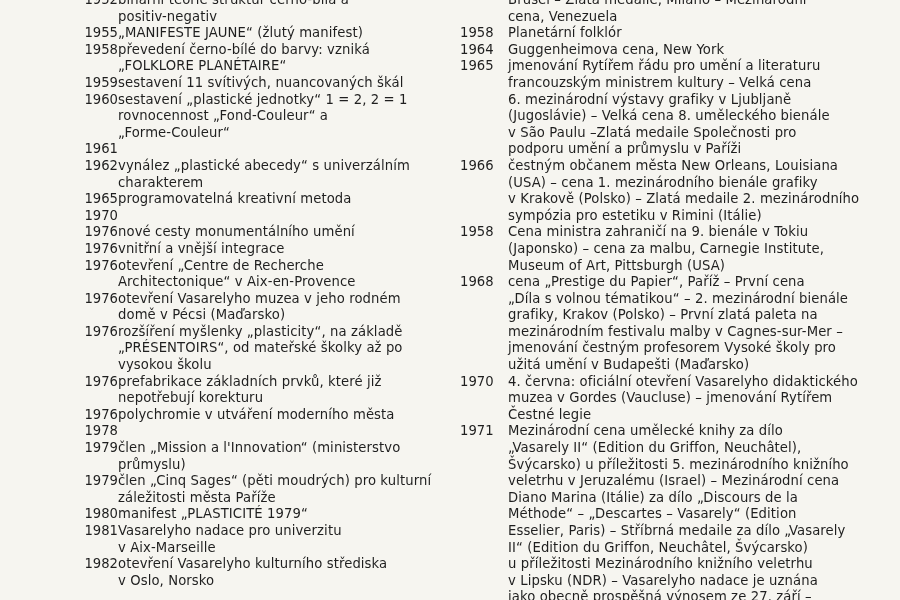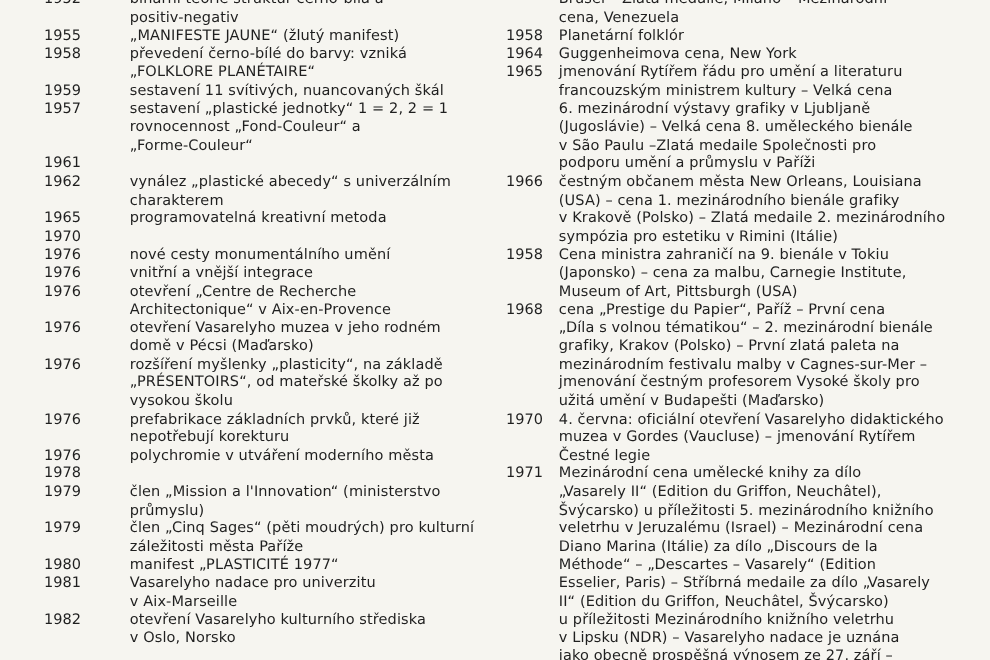--- a/index.html
+++ b/index.html
@@ -36,20 +36,21 @@
       width: 420px;
     }
     .entry {
       display: flex;
       align-items: flex-start;
       line-height: 16.6px;
     }
     .col-left .year {
       width: 78px;
       flex: 0 0 78px;
+      text-align: right;
     }
     .col-right .year {
       width: 48px;
       flex: 0 0 48px;
     }
     .text {
       flex: 1 1 auto;
       white-space: pre-line;
       letter-spacing: 0.1px;
     }
@@ -80,21 +81,21 @@
       <div class="entry">
         <span class="year">1958</span>
         <span class="text">převedení černo-bílé do barvy: vzniká
 „FOLKLORE PLANÉTAIRE“</span>
       </div>
       <div class="entry">
         <span class="year">1959</span>
         <span class="text">sestavení 11 svítivých, nuancovaných škál</span>
       </div>
       <div class="entry">
-        <span class="year">1957</span>
+        <span class="year">1960</span>
         <span class="text">sestavení „plastické jednotky“ 1 = 2, 2 = 1
 rovnocennost „Fond-Couleur“ a
 „Forme-Couleur“</span>
       </div>
       <div class="entry">
         <span class="year">1961</span>
       </div>
       <div class="entry">
         <span class="year">1962</span>
         <span class="text">vynález „plastické abecedy“ s univerzálním
@@ -148,21 +149,21 @@
         <span class="text">člen „Mission a l'Innovation“ (ministerstvo
 průmyslu)</span>
       </div>
       <div class="entry">
         <span class="year">1979</span>
         <span class="text">člen „Cinq Sages“ (pěti moudrých) pro kulturní
 záležitosti města Paříže</span>
       </div>
       <div class="entry">
         <span class="year">1980</span>
-        <span class="text">manifest „PLASTICITÉ 1977“</span>
+        <span class="text">manifest „PLASTICITÉ 1979“</span>
       </div>
       <div class="entry">
         <span class="year">1981</span>
         <span class="text">Vasarelyho nadace pro univerzitu
 v Aix-Marseille</span>
       </div>
       <div class="entry">
         <span class="year">1982</span>
         <span class="text">otevření Vasarelyho kulturního střediska
 v Oslo, Norsko</span>

